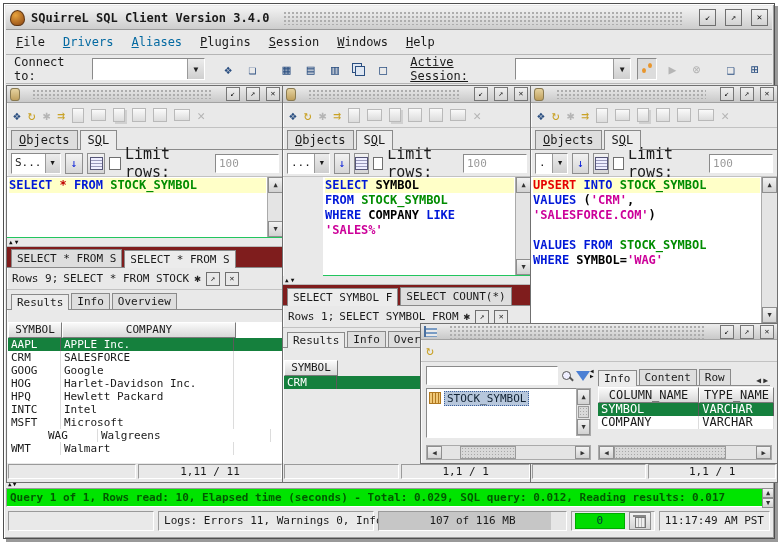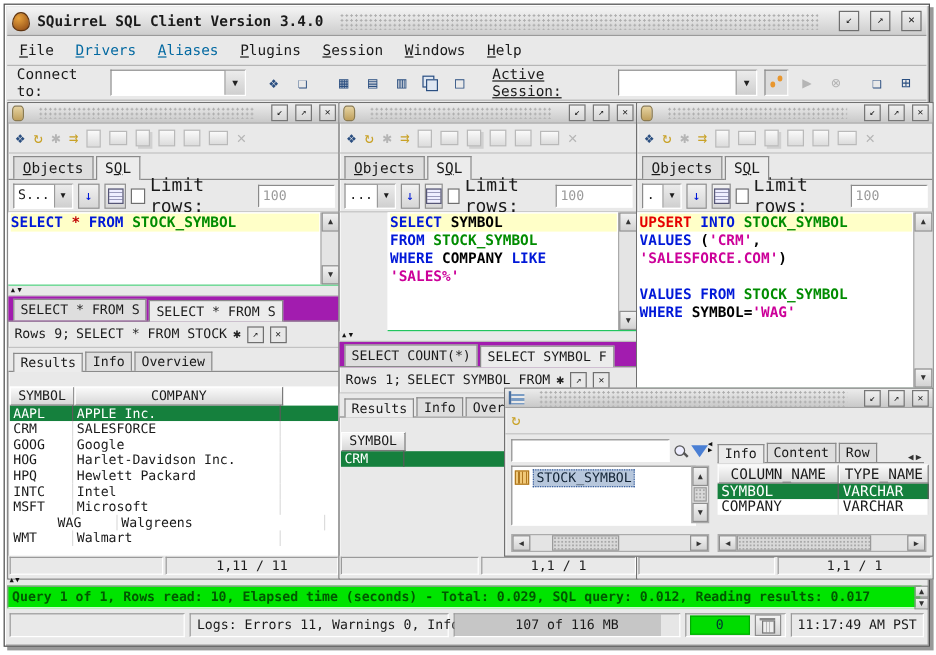--- a/index.html
+++ b/index.html
@@ -74,21 +74,21 @@
               font-weight:bold;font-size:12px;line-height:15px;padding:1px 2px;}
   .sql-line{white-space:pre;} .sql-line.hl{background:#FFFFC8;}
   .tk-kw{color:#0018D8;} .tk-tbl{color:#008C00;} .tk-str{color:#CC0099;} .tk-err{color:#E60000;}
   .tk-op{color:#C00000;} .tk-pl{color:#000;}
   .vscroll{position:absolute;right:0;top:0;bottom:0;width:15px;background:#e4e4e4;border-left:1px solid #aaa;
            display:flex;flex-direction:column;justify-content:space-between;}
   .sarrow{height:14px;border:1px solid #8f8f8f;background:linear-gradient(#f2f2f2,#d2d2d2);
           display:flex;align-items:center;justify-content:center;font-size:7px;color:#333;}
   .if-split{height:8px;display:flex;align-items:center;gap:2px;padding:0 2px;background:#E9E9E9;border-bottom:1px solid #bbb;}
   .tri{font-size:6px;line-height:1;color:#111;}
-  .res-tabs{height:20px;display:flex;align-items:flex-end;padding:0 4px;gap:2px;border-bottom:1px solid #8a8a8a;background:#a21caf;}
+  .res-tabs{height:20px;display:flex;align-items:flex-end;padding:0 4px;gap:2px;border-bottom:1px solid #8a8a8a;background:#7f1d1d;}
   .res-tabs .tab{font-size:11px;padding:2px 5px;}
   .rows-bar{height:21px;display:flex;align-items:center;gap:5px;padding:0 5px;font-size:11px;border-bottom:1px solid #c2c2c2;white-space:nowrap;overflow:hidden;}
   .rb-ic{font-size:11px;color:#222;} 
   .rb-btn{width:12px;height:12px;border:1px solid #6f6f6f;background:#e8e8e8;display:flex;align-items:center;justify-content:center;font-size:8px;}
   .view-tabs{height:19px;display:flex;align-items:flex-end;padding:0 4px;gap:2px;border-bottom:1px solid #8a8a8a;background:#E9E9E9;}
   .view-tabs .tab{font-size:11px;padding:1px 5px;}
   .results{position:relative;overflow:hidden;font-size:11px;}
   .trow{display:flex;height:13px;line-height:13px;background:#fff;}
   .trow.thead{height:16px;line-height:14px;background:none;}
   .tcell{padding:0 3px;overflow:hidden;white-space:nowrap;border-right:1px solid #dcdcdc;}
@@ -379,22 +379,22 @@
       <div class="vscroll">
         <div class="sarrow">▲</div>
         <div class="sarrow">▼</div>
       </div>
     </div>
     <div class="if-split">
       <span class="tri">▲</span>
       <span class="tri">▼</span>
     </div>
     <div class="res-tabs">
+          <span class="tab sel">SELECT SYMBOL F</span>
           <span class="tab">SELECT COUNT(*)</span>
-          <span class="tab sel">SELECT SYMBOL F</span>
         </div>
     <div class="rows-bar">
       <span>Rows 1;</span>
       <span>SELECT SYMBOL FROM</span>
       <span class="rb-ic">✱</span>
       <span class="rb-btn">↗</span>
       <span class="rb-btn">✕</span>
     </div>
     <div class="view-tabs">
           <span class="tab sel">Results</span>

